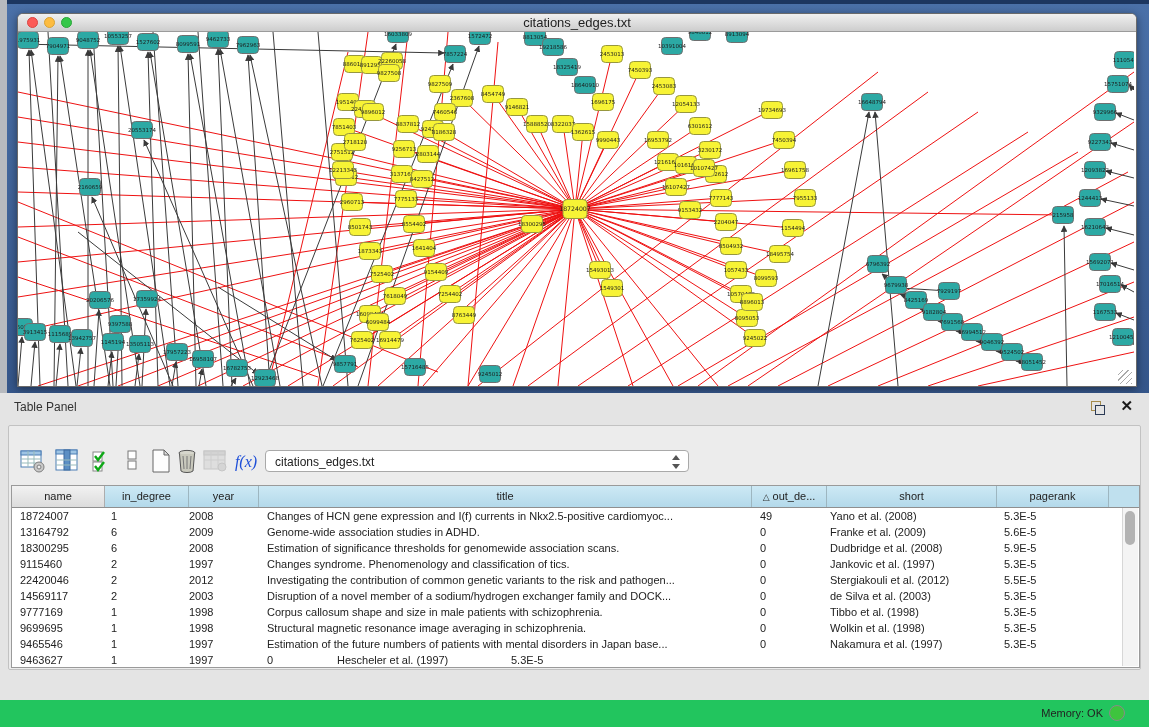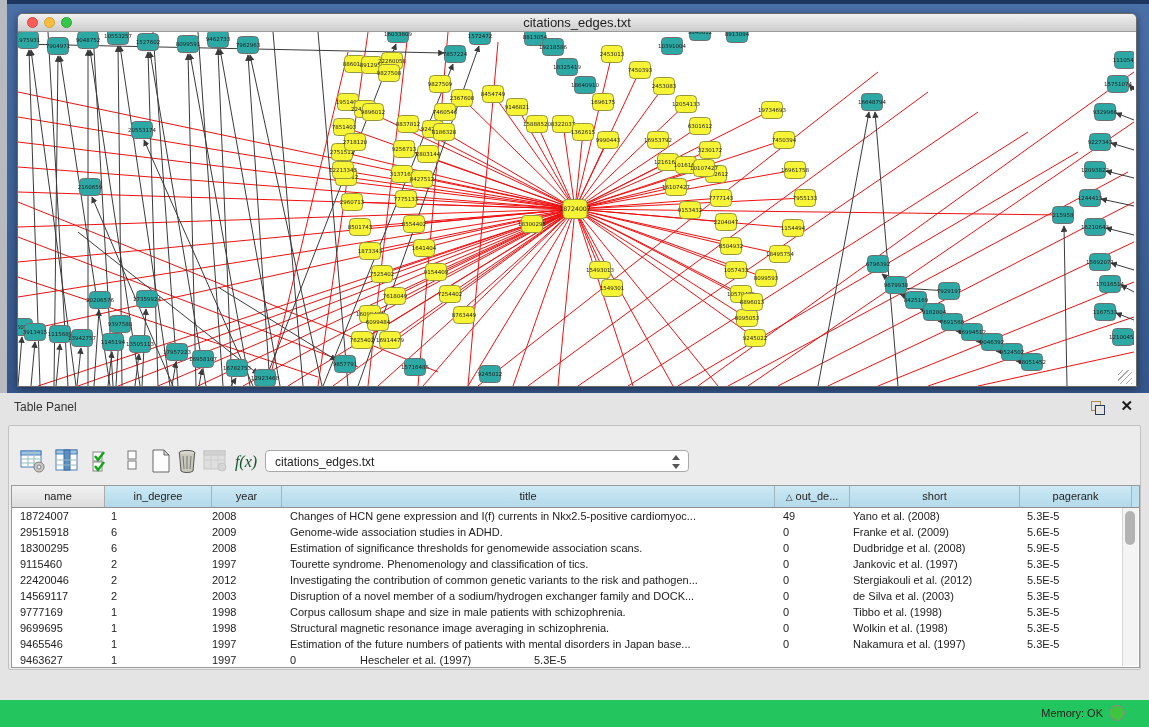--- a/index.html
+++ b/index.html
@@ -34,39 +34,39 @@
   #tp-header{position:absolute;left:0;top:0;width:100%;height:28px;}
   #tp-title{position:absolute;left:14px;top:7px;font-size:12px;color:#333;}
   #float-ico{position:absolute;right:44px;top:8px;width:14px;height:13px;}
   #float-ico .sq1{position:absolute;left:0;top:0;width:8px;height:8px;border:1px solid #a58b4c;}
   #float-ico .sq2{position:absolute;left:4px;top:4px;width:8px;height:8px;border:1px solid #2b3a55;background:#e4e4e4;}
   #close-ico{position:absolute;right:16px;top:4px;font-size:15px;font-weight:bold;color:#1a1a1a;}
 
   #tp-inner{position:absolute;left:8px;top:32px;width:1131px;height:243px;
             background:#ececec;border:1px solid #c2c2c2;border-radius:2px;}
   .tool-btn{position:absolute;top:22px;width:28px;height:28px;background:transparent;border:0;padding:0;}
-  .fx{font-family:"Liberation Serif",serif;font-style:italic;font-size:16px;color:#14532d;}
+  .fx{font-family:"Liberation Serif",serif;font-style:italic;font-size:16px;color:#1d4ed8;}
   #tbl-select{position:absolute;left:256px;top:24px;width:424px;height:22px;background:#fff;
               border:1px solid #a9a9a9;border-radius:4px;font-size:12px;color:#222;
               line-height:22px;padding-left:9px;box-sizing:border-box;}
   #tbl-select .steppers{position:absolute;right:7px;top:3px;width:9px;height:16px;}
   #tbl-select .steppers .up{position:absolute;top:1px;left:0;width:0;height:0;
       border-left:4px solid transparent;border-right:4px solid transparent;border-bottom:5px solid #555;}
   #tbl-select .steppers .dn{position:absolute;bottom:1px;left:0;width:0;height:0;
       border-left:4px solid transparent;border-right:4px solid transparent;border-top:5px solid #555;}
 
   
   #grid{position:absolute;left:2px;top:59px;width:1127px;height:181px;background:#fff;
         border:1px solid #9a9a9a;overflow:hidden;}
   .hrow{display:flex;height:21px;border-bottom:1px solid #8f8f8f;background:#bfe0ee;}
   .hcell{box-sizing:border-box;height:21px;line-height:20px;text-align:center;font-size:11px;color:#222;
          background:linear-gradient(#cde9f5,#b3d9ea);border-right:1px solid #9db6c0;}
   .hcell.plain{background:linear-gradient(#f2f2f2,#dcdcdc);border-right:1px solid #adadad;}
   .sort-tri{font-size:9px;margin-right:3px;color:#333;}
-  .c0{width:93px}.c1{width:107px}.c2{width:70px}.c3{width:493px}.c4{width:75px}.c5{width:170px}.c6{width:112px}
+  .c0{width:93px}.c1{width:84px}.c2{width:70px}.c3{width:493px}.c4{width:75px}.c5{width:170px}.c6{width:112px}
   .trow{display:flex;height:16px;background:#fff;}
   .tcell{box-sizing:border-box;height:16px;line-height:16px;font-size:11px;color:#222;
          white-space:nowrap;overflow:hidden;padding-left:8px;}
   .trow .c1{padding-left:6px}.trow .c2{text-align:left;padding-left:0}
   .trow .c5{padding-left:3px}.trow .c6{padding-left:7px}
   #vscroll{position:absolute;right:1px;top:22px;width:15px;height:158px;background:#f4f4f4;
            border-left:1px solid #d7d7d7;}
   #vthumb{position:absolute;left:2px;top:3px;width:10px;height:34px;background:#b3b3b3;border-radius:6px;}
 
   
@@ -927,42 +927,42 @@
             <div class="trow">
               <div class="tcell c0">18724007</div>
               <div class="tcell c1">1</div>
               <div class="tcell c2">2008</div>
               <div class="tcell c3">Changes of HCN gene expression and I(f) currents in Nkx2.5-positive cardiomyoc...</div>
               <div class="tcell c4">49</div>
               <div class="tcell c5">Yano et al. (2008)</div>
               <div class="tcell c6">5.3E-5</div>
             </div>
             <div class="trow">
-              <div class="tcell c0">29515918</div>
+              <div class="tcell c0">13164792</div>
               <div class="tcell c1">6</div>
               <div class="tcell c2">2009</div>
               <div class="tcell c3">Genome-wide association studies in ADHD.</div>
               <div class="tcell c4">0</div>
               <div class="tcell c5">Franke et al. (2009)</div>
               <div class="tcell c6">5.6E-5</div>
             </div>
             <div class="trow">
               <div class="tcell c0">18300295</div>
               <div class="tcell c1">6</div>
               <div class="tcell c2">2008</div>
               <div class="tcell c3">Estimation of significance thresholds for genomewide association scans.</div>
               <div class="tcell c4">0</div>
               <div class="tcell c5">Dudbridge et al. (2008)</div>
               <div class="tcell c6">5.9E-5</div>
             </div>
             <div class="trow">
               <div class="tcell c0">9115460</div>
               <div class="tcell c1">2</div>
               <div class="tcell c2">1997</div>
-              <div class="tcell c3">Tourette syndrome. Phenomenology and classification of tics.</div>
+              <div class="tcell c3">Changes syndrome. Phenomenology and classification of tics.</div>
               <div class="tcell c4">0</div>
               <div class="tcell c5">Jankovic et al. (1997)</div>
               <div class="tcell c6">5.3E-5</div>
             </div>
             <div class="trow">
               <div class="tcell c0">22420046</div>
               <div class="tcell c1">2</div>
               <div class="tcell c2">2012</div>
               <div class="tcell c3">Investigating the contribution of common genetic variants to the risk and pathogen...</div>
               <div class="tcell c4">0</div>

